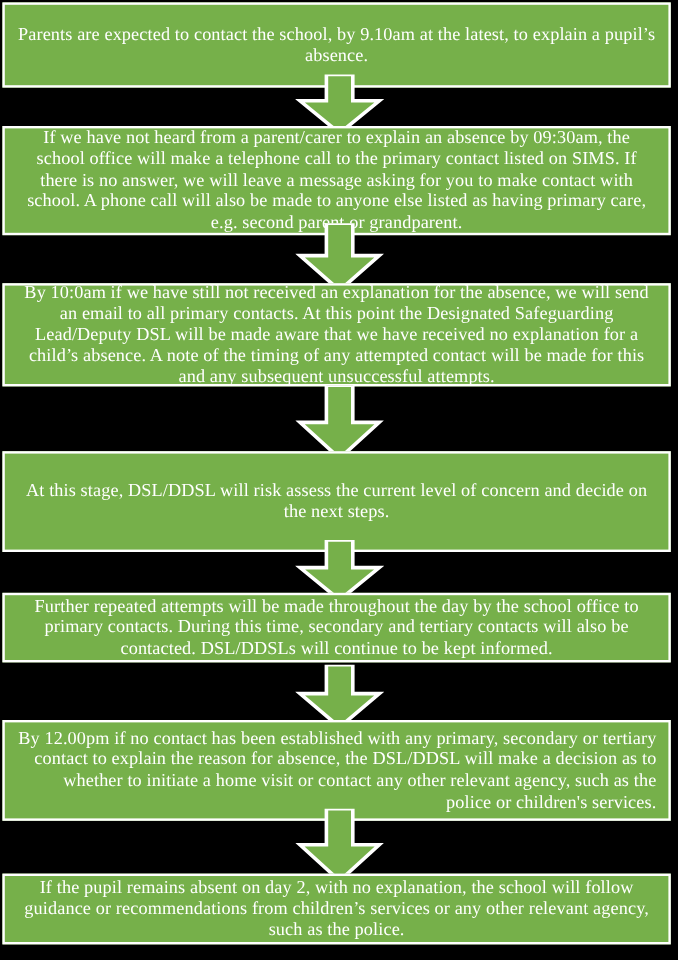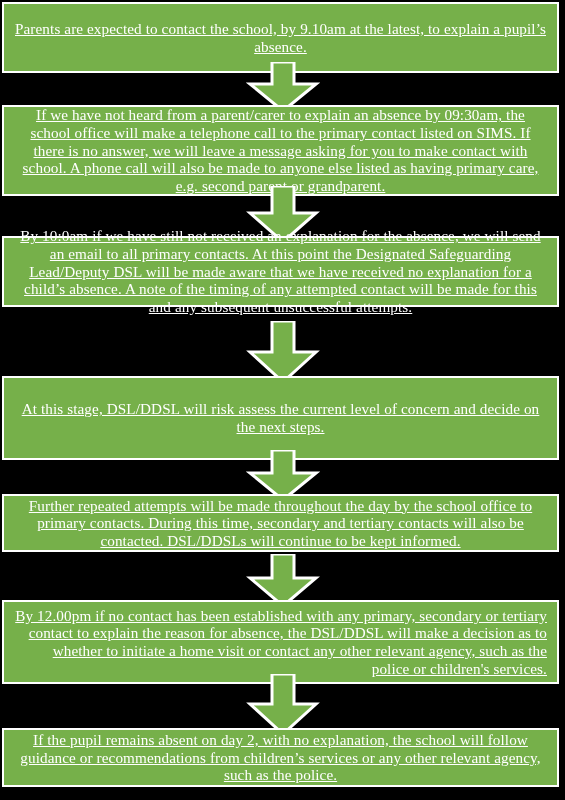--- a/index.html
+++ b/index.html
@@ -39,27 +39,26 @@
     padding: 2px 10px;
     line-height: 1.16;
     font-size: 15.2px;
     letter-spacing: 0.1px;
     text-rendering: optimizeLegibility;
   }
 
   .step-box .step-text {
     display: block;
     width: 100%;
-    text-decoration: underline;
   }
 
   
   .box-0 { top: 2px;   height: 71px; }
   .box-1 { top: 105px; height: 91px; }
-  .box-2 { top: 236px; height: 71px; justify-content: flex-end; }
+  .box-2 { top: 236px; height: 86px; justify-content: flex-end; }
   .box-3 { top: 376px; height: 84px; }
   .box-4 { top: 494px; height: 58px; }
   .box-5 { top: 600px; height: 84px; text-align: right; }
   .box-6 { top: 728px; height: 59px; }
 
   
   .arrow {
     position: absolute;
     left: 50%;
     transform: translateX(-50%);

